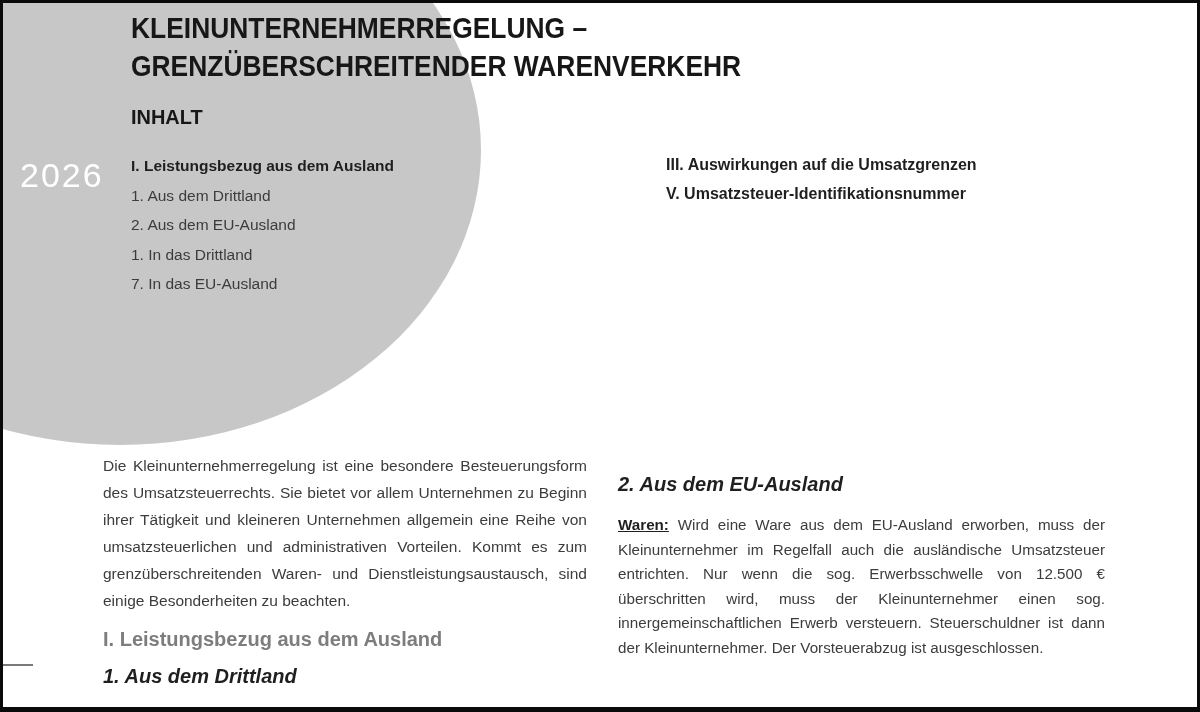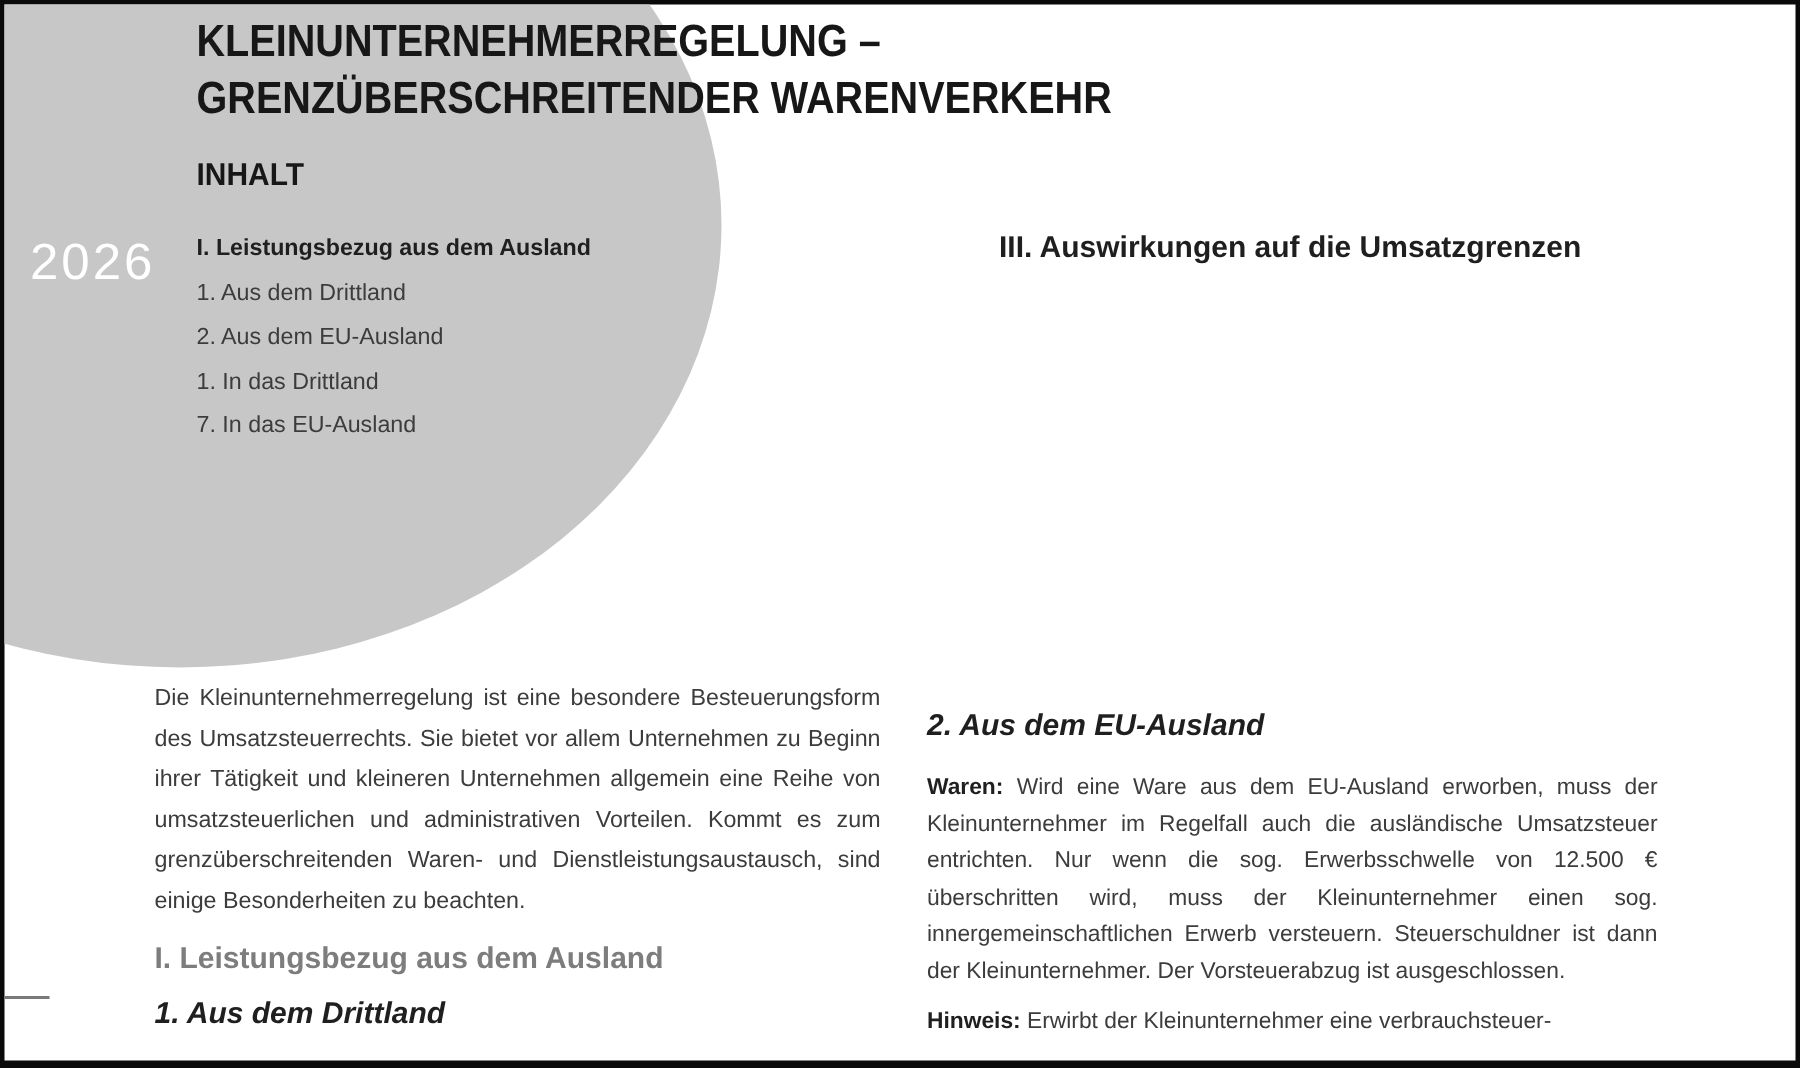--- a/index.html
+++ b/index.html
@@ -63,42 +63,42 @@
     top: 148px;
     font-size: 15.5px;
     color: #3c3c3c;
   }
   .toc-left .toc-item { height: 29.6px; line-height: 29.6px; white-space: nowrap; }
   .toc-left .toc-item.bold { font-weight: 700; color: #1f1f1f; }
   .toc-right {
     position: absolute;
     left: 663px;
     top: 148px;
-    font-size: 20px;
+    font-size: 16px;
     font-weight: 700;
     color: #1f1f1f;
   }
   .toc-right .toc-item { height: 28.6px; line-height: 28.6px; white-space: nowrap; }
   .tick {
     position: absolute;
     left: 0;
     top: 661px;
     width: 30px;
     height: 2px;
     background: #7a7a7a;
   }
   .col { position: absolute; color: #3c3c3c; }
   .col p {
     margin: 0;
     text-align: justify;
     text-align-last: left;
     hyphens: auto;
     -webkit-hyphens: auto;
   }
-  .col p b { color: #1f1f1f; font-weight: 700; }
+  .col p b { color: #1f1f1f; font-weight: 700; text-decoration: underline; }
   .col-left { left: 100px; top: 449px; width: 484px; font-size: 15.5px; line-height: 27px; }
   .col-right { left: 615px; top: 468px; width: 487px; font-size: 15.2px; line-height: 24.5px; }
   .sec-gray {
     margin: 12px 0 0 0;
     font-size: 20px;
     line-height: 26px;
     font-weight: 700;
     color: #7d7d7d;
   }
   .sub-ital {
@@ -133,29 +133,29 @@
   <div class="toc-left">
     <div class="toc-item bold">I. Leistungsbezug aus dem Ausland</div>
     <div class="toc-item">1. Aus dem Drittland</div>
     <div class="toc-item">2. Aus dem EU-Ausland</div>
     <div class="toc-item">1. In das Drittland</div>
     <div class="toc-item">7. In das EU-Ausland</div>
   </div>
 
   <div class="toc-right">
     <div class="toc-item">III. Auswirkungen auf die Umsatzgrenzen</div>
+    <div class="toc-item">V. Umsatzsteuer-Identifikationsnummer</div>
   </div>
 
   <div class="tick"></div>
 
   <div class="col col-left">
     <p class="intro" lang="de">Die Kleinunternehmerregelung ist eine besondere Besteuerungsform des Umsatzsteuerrechts. Sie bietet vor allem Unternehmen zu Beginn ihrer Tätigkeit und kleineren Unternehmen allgemein eine Reihe von umsatzsteuerlichen und administrativen Vorteilen. Kommt es zum grenzüberschreitenden Waren- und Dienstleistungsaustausch, sind einige Besonderheiten zu beachten.</p>
     <h2 class="sec-gray">I. Leistungsbezug aus dem Ausland</h2>
     <h3 class="sub-ital">1. Aus dem Drittland</h3>
   </div>
 
   <div class="col col-right">
     <h3 class="sub-ital">2. Aus dem EU-Ausland</h3>
     <p class="para1" lang="de"><b>Waren:</b> <span>Wird eine Ware aus dem EU-Ausland erworben, muss der Kleinunternehmer im Regelfall auch die ausländische Umsatzsteuer entrichten. Nur wenn die sog. Erwerbsschwelle von 12.500 € überschritten wird, muss der Kleinunternehmer einen sog. innergemeinschaftlichen Erwerb versteuern. Steuerschuldner ist dann der Kleinunternehmer. Der Vorsteuerabzug ist ausgeschlossen.</span></p>
-    <p class="para2" lang="de"><b>Hinweis:</b> <span>Erwirbt der Kleinunternehmer eine verbrauchsteuer-</span></p>
   </div>
 
 </div>
 
 </body></html>

